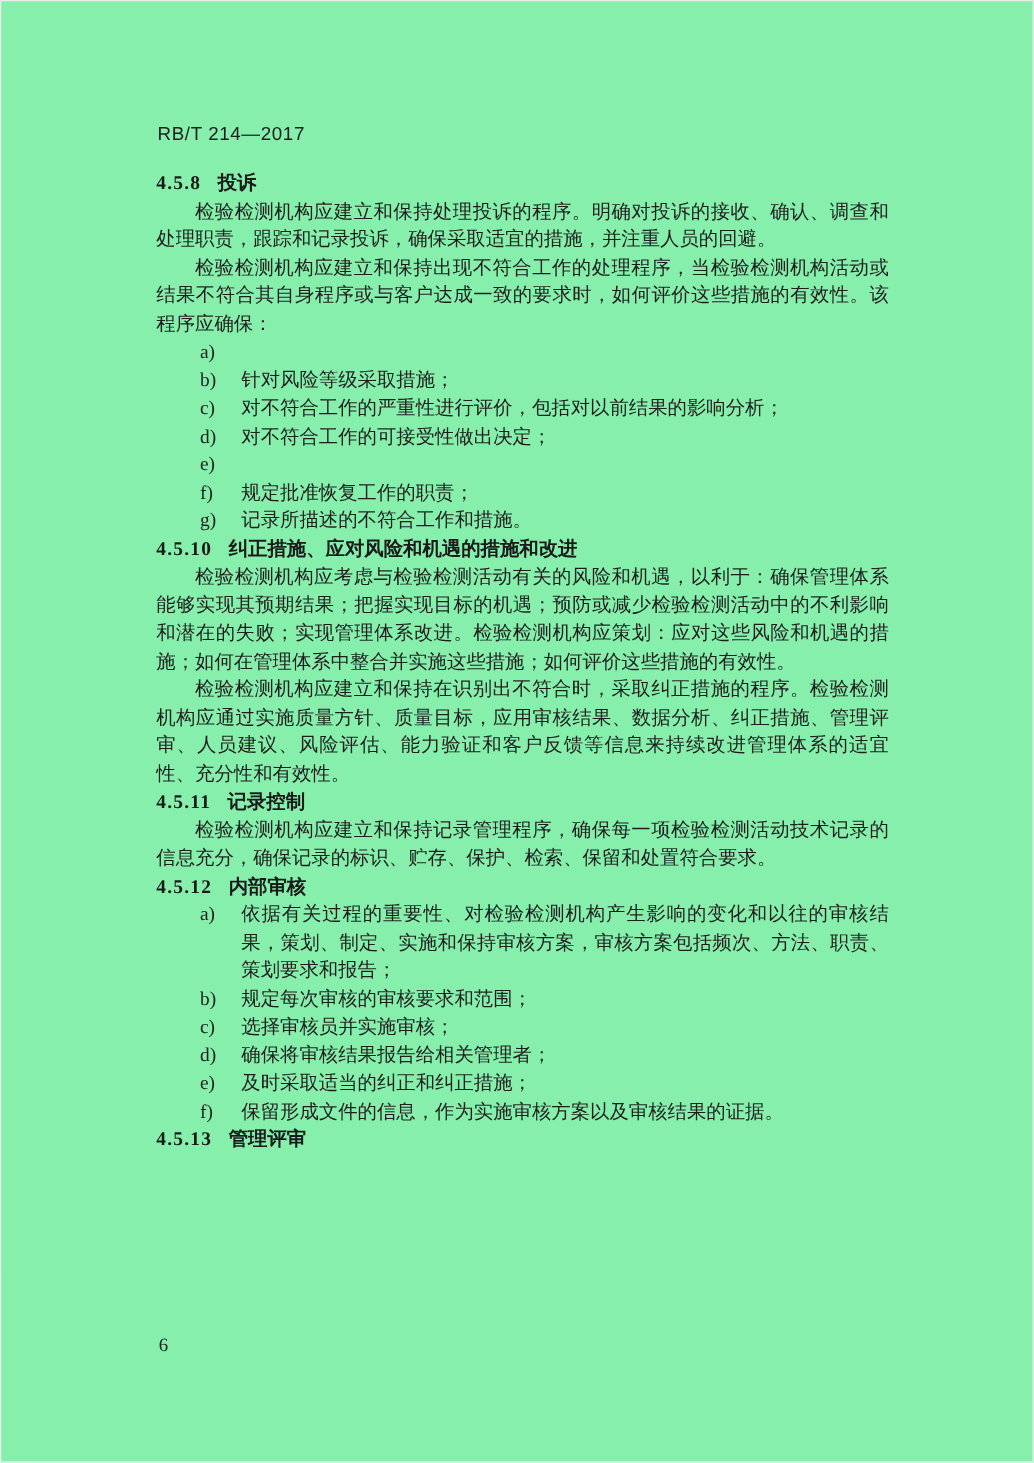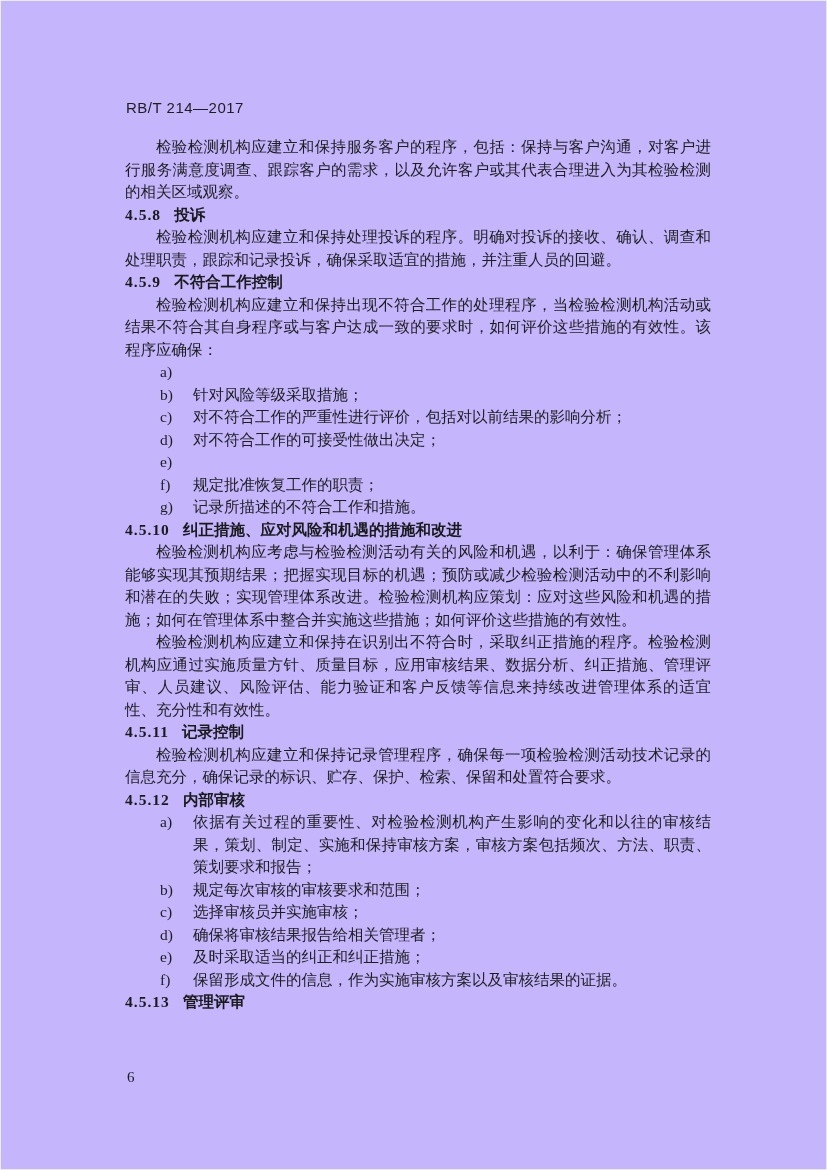--- a/index.html
+++ b/index.html
@@ -5,21 +5,21 @@
   html, body {
     margin: 0;
     padding: 0;
     background: #ffffff;
   }
   .page {
     position: relative;
     width: 827px;
     height: 1170px;
     margin: 0 auto;
-    background: #c4b5fd;
+    background: #86efac;
     box-shadow: inset 0 0 0 1px #ececec;
     overflow: hidden;
     color: #1e1e1e;
     font-family: "Liberation Serif", "DejaVu Serif", serif;
     font-size: 15.5px;
     line-height: 22.5px;
   }
   .doc-header {
     position: absolute;
     top: 97px;
@@ -80,26 +80,24 @@
 </style>
 </head>
 <body>
 
 <div class="page">
 
   <div class="doc-header">RB/T 214—2017</div>
 
   <div class="content">
 
-    <p class="para">检验检测机构应建立和保持服务客户的程序，包括：保持与客户沟通，对客户进行服务满意度调查、跟踪客户的需求，以及允许客户或其代表合理进入为其检验检测的相关区域观察。</p>
 
     <h4 class="sec-heading"><span class="sec-num">4.5.8</span><span class="sec-title">投诉</span></h4>
     <p class="para">检验检测机构应建立和保持处理投诉的程序。明确对投诉的接收、确认、调查和处理职责，跟踪和记录投诉，确保采取适宜的措施，并注重人员的回避。</p>
 
-    <h4 class="sec-heading"><span class="sec-num">4.5.9</span><span class="sec-title">不符合工作控制</span></h4>
     <p class="para">检验检测机构应建立和保持出现不符合工作的处理程序，当检验检测机构活动或结果不符合其自身程序或与客户达成一致的要求时，如何评价这些措施的有效性。该程序应确保：</p>
     <div class="li">
         <span class="li-label">a)</span>
       </div>
     <div class="li">
         <span class="li-label">b)</span>
         <span class="li-text">针对风险等级采取措施；</span>
       </div>
     <div class="li">
         <span class="li-label">c)</span>

